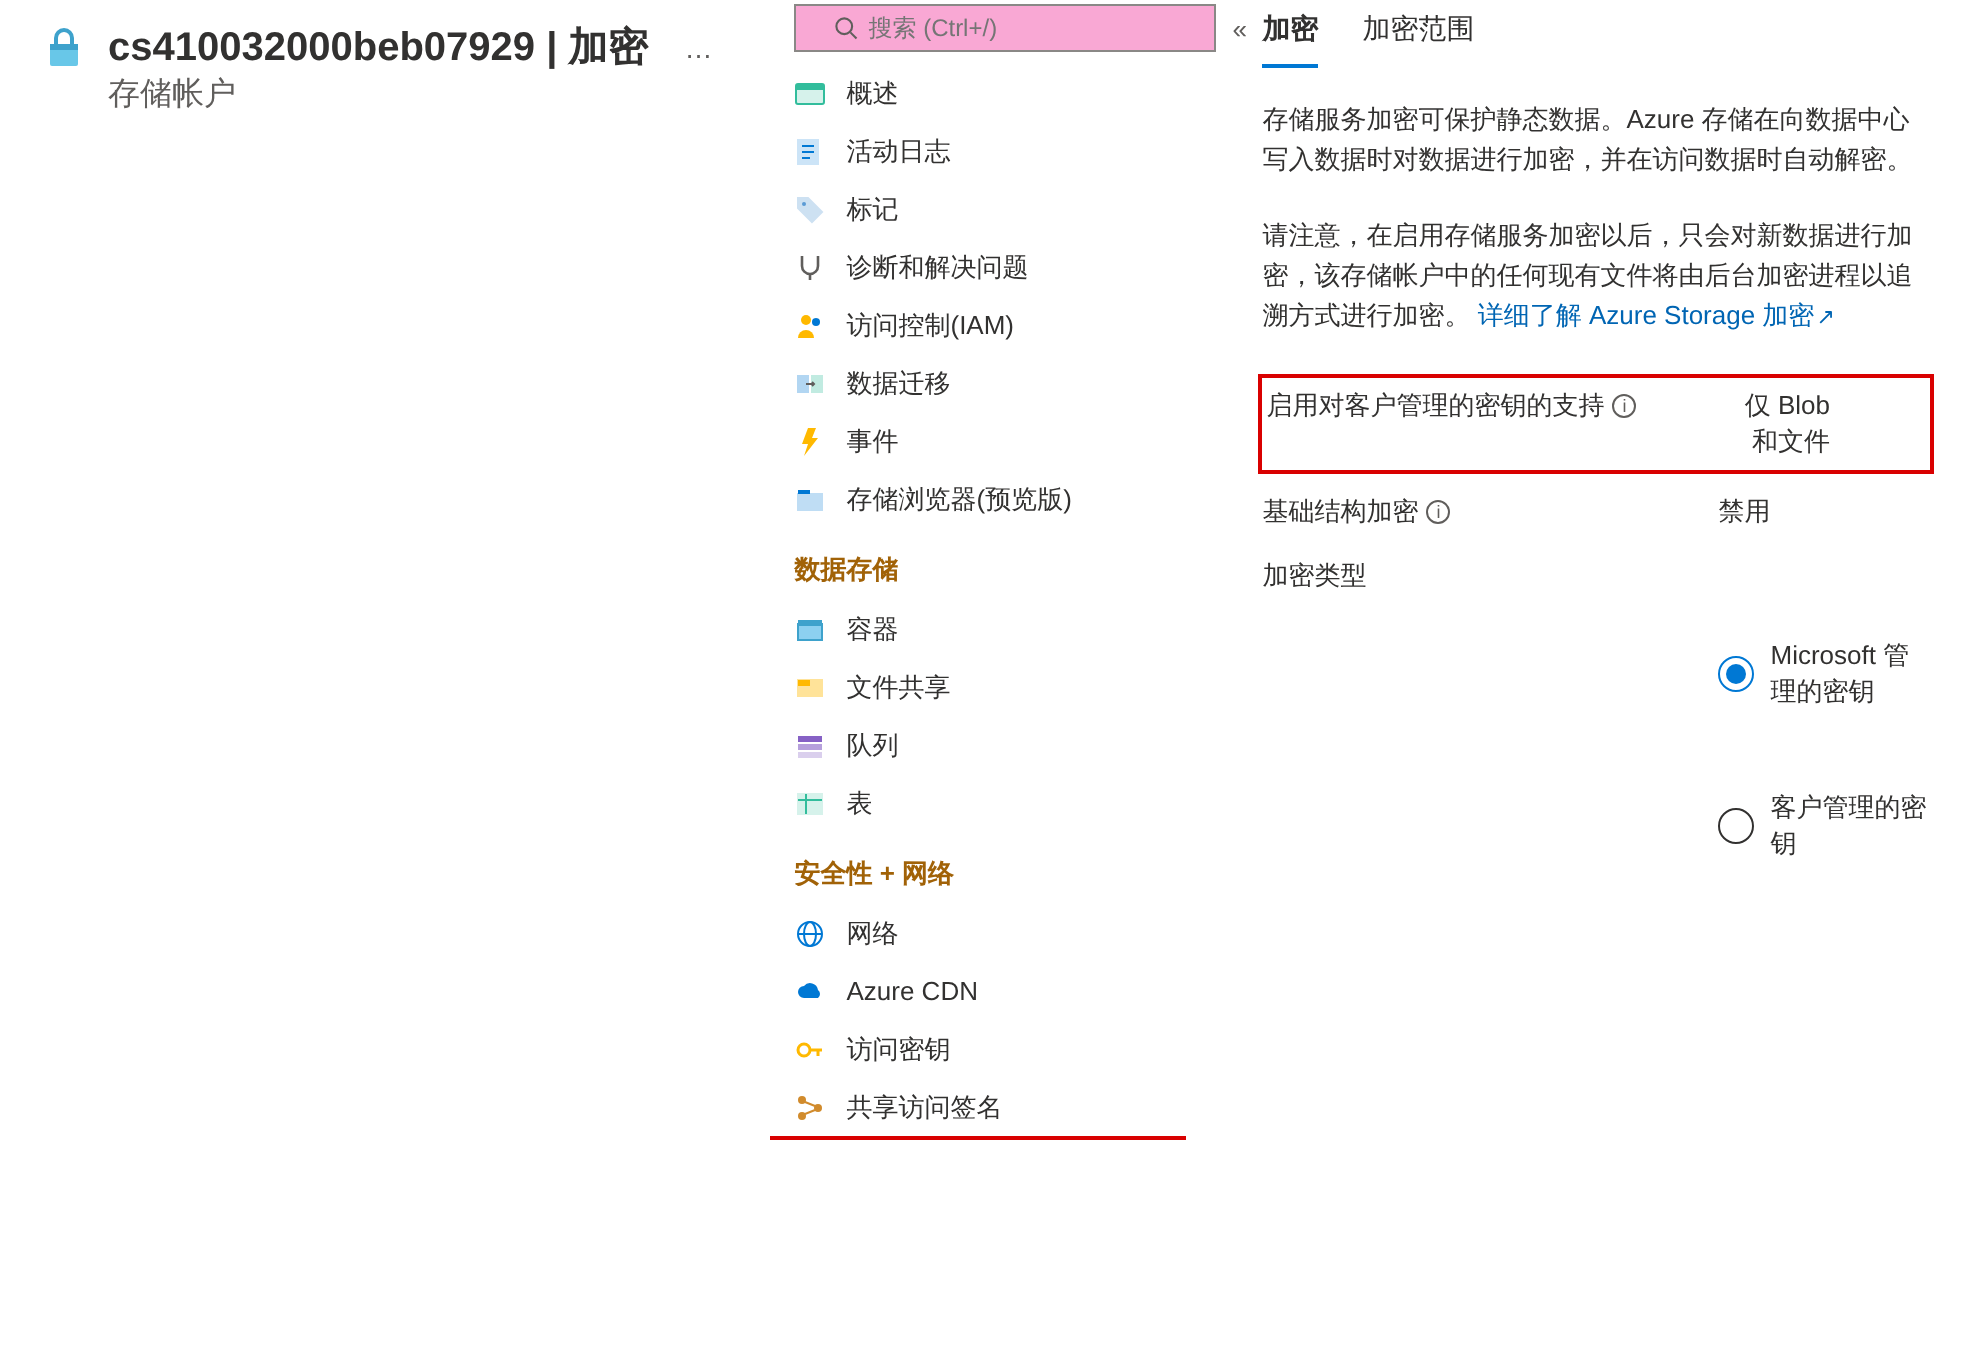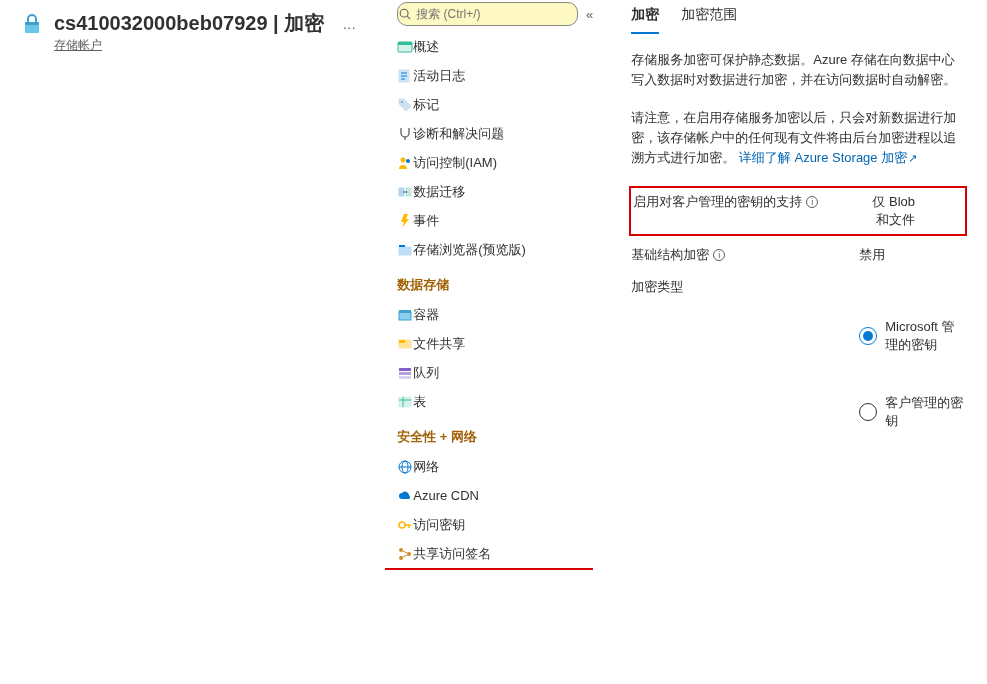--- a/index.html
+++ b/index.html
@@ -4,39 +4,39 @@
 <style>
 * { margin: 0; padding: 0; box-sizing: border-box; }
 body { font-family: "Segoe UI", "Microsoft YaHei", sans-serif; font-size: 13px; color: #323130; background: #fff; }
 .page { width: 987px; height: 580px; display: flex; flex-direction: row; overflow: hidden; }
 
 
 .header { padding: 10px 20px 8px 20px; display: flex; align-items: flex-start; gap: 10px; }
 .header-icon { width: 24px; height: 24px; flex: none; margin-top: 2px; }
 .header-texts { display: flex; flex-direction: column; }
 .header-title { font-size: 20px; font-weight: 600; color: #323130; }
-.header-subtitle { font-size: 12px; color: #605e5c; margin-top: 0px; text-decoration: underline; }
+.header-subtitle { font-size: 16px; color: #605e5c; margin-top: 0px; }
 .header-more { margin-left: 8px; color: #605e5c; font-size: 14px; cursor: pointer; padding-top: 6px; letter-spacing: 1px; }
 
 
 .body-row { display: flex; flex: 1; overflow: hidden; }
 
 
 .sidebar { width: 224px; flex: none; display: flex; flex-direction: column; border-right: none; padding-bottom: 10px; }
 .search-row { display: flex; align-items: center; padding: 2px 8px 6px 20px; gap: 8px; }
-.search-box { flex: 1; height: 24px; border: 1px solid #8a8886; border-radius: 10px; display: flex; align-items: center; padding: 0 0; color: #605e5c; background: #fef9c3; }
+.search-box { flex: 1; height: 24px; border: 1px solid #8a8886; border-radius: 0; display: flex; align-items: center; padding: 0 18px; color: #605e5c; background: #f9a8d4; }
 .search-box .sicon { width: 14px; height: 14px; margin-right: 4px; flex: none; }
 .search-box input { border: none; outline: none; font-size: 12px; flex: 1; color: #605e5c; background: transparent; }
 .collapse-btn { color: #605e5c; cursor: pointer; font-size: 13px; }
 
 .nav-scroll { overflow-y: auto; flex: 1; position: relative; padding-left: 16px; }
 .nav-scroll::-webkit-scrollbar { width: 6px; }
 .nav-scroll::-webkit-scrollbar-thumb { background: #c8c6c4; }
 
-.nav-item { display: flex; align-items: center; height: 29px; padding-left: 4px; cursor: pointer; font-size: 13px; color: #323130; }
+.nav-item { display: flex; align-items: center; height: 29px; padding-left: 4px; cursor: pointer; gap: 10px; font-size: 13px; color: #323130; }
 .nav-item.selected { background: #e1dfdd; }
 .nav-item .nicon { width: 16px; height: 16px; flex: none; display: flex; align-items: center; justify-content: center; }
 .nav-item .nicon svg { width: 16px; height: 16px; }
 
 .nav-section { font-size: 13px; font-weight: 600; color: #a16207; padding: 12px 0 6px 4px; }
 
 
 .redbox { border: 2px solid #d90000; }
 
 

